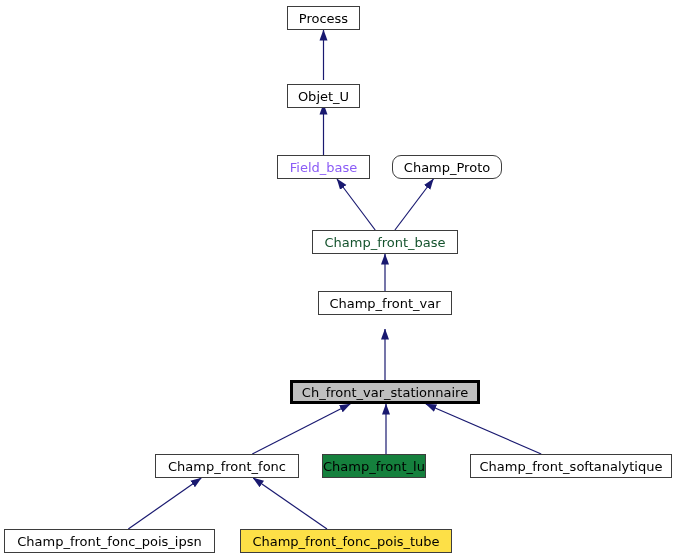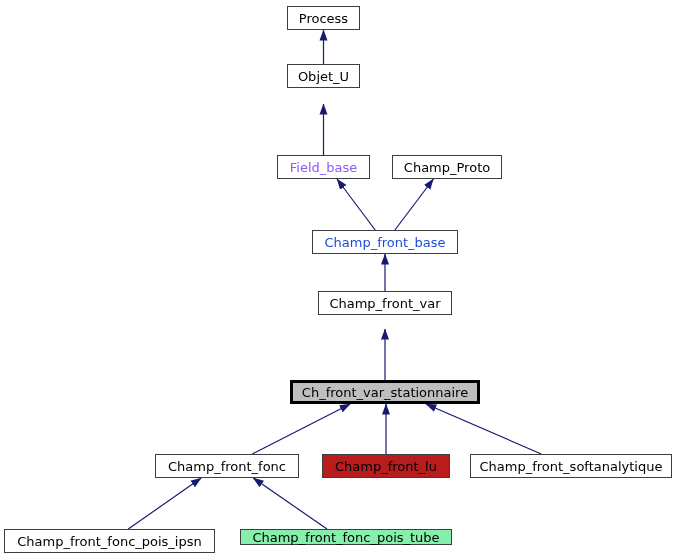--- a/index.html
+++ b/index.html
@@ -57,25 +57,25 @@
       <line x1="385.0" y1="305" x2="385.0" y2="254" stroke="#191970" stroke-width="1.2" marker-end="url(#arrow)"></line>
       <line x1="385.0" y1="380" x2="385.0" y2="329" stroke="#191970" stroke-width="1.2" marker-end="url(#arrow)"></line>
       <line x1="252.3" y1="454" x2="350.2" y2="404" stroke="#191970" stroke-width="1.2" marker-end="url(#arrow)"></line>
       <line x1="386.0" y1="454" x2="386.0" y2="404" stroke="#191970" stroke-width="1.2" marker-end="url(#arrow)"></line>
       <line x1="541.2" y1="454" x2="425.9" y2="404" stroke="#191970" stroke-width="1.2" marker-end="url(#arrow)"></line>
       <line x1="128.3" y1="529" x2="201.2" y2="478" stroke="#191970" stroke-width="1.2" marker-end="url(#arrow)"></line>
       <line x1="327.0" y1="529" x2="253.2" y2="478" stroke="#191970" stroke-width="1.2" marker-end="url(#arrow)"></line>
     </svg>
   <div id="nodes">
       <div class="node" style="left: 287px; top: 6px; width: 73px; height: 24px; background: rgb(255, 255, 255); border-color: rgb(61, 61, 61); color: rgb(0, 0, 0);">Process</div>
-      <div class="node" style="left: 287px; top: 64px; width: 73px; height: 24px; background: rgb(255, 255, 255); border-color: rgb(61, 61, 61); color: rgb(0, 0, 0);">Objet_U</div>
+      <div class="node" style="left: 287px; top: 84px; width: 73px; height: 24px; background: rgb(255, 255, 255); border-color: rgb(61, 61, 61); color: rgb(0, 0, 0);">Objet_U</div>
       <div class="node" style="left: 277px; top: 155px; width: 93px; height: 24px; background: rgb(255, 255, 255); border-color: rgb(61, 61, 61); color: #8b5cf6;">Field_base</div>
-      <div class="node" style="left: 392px; top: 155px; width: 110px; height: 24px; background: rgb(255, 255, 255); border-color: rgb(61, 61, 61); color: rgb(0, 0, 0);">Champ_Proto</div>
-      <div class="node" style="left: 312px; top: 230px; width: 146px; height: 24px; background: rgb(255, 255, 255); border-color: rgb(61, 61, 61); color: #1d4ed8;">Champ_front_base</div>
+      <div class="node" style="left: 392px; top: 155px; width: 110px; height: 24px; background: rgb(255, 255, 255); border-color: rgb(61, 61, 61); color: rgb(0, 0, 0); border-radius: 9px;">Champ_Proto</div>
+      <div class="node" style="left: 312px; top: 230px; width: 146px; height: 24px; background: rgb(255, 255, 255); border-color: rgb(61, 61, 61); color: #14532d;">Champ_front_base</div>
       <div class="node" style="left: 318px; top: 291px; width: 134px; height: 24px; background: rgb(255, 255, 255); border-color: rgb(61, 61, 61); color: rgb(0, 0, 0);">Champ_front_var</div>
       <div class="node selected" style="left: 290px; top: 380px; width: 190px; height: 24px; background: rgb(191, 191, 191); border-color: rgb(0, 0, 0); color: rgb(0, 0, 0);">Ch_front_var_stationnaire</div>
       <div class="node" style="left: 155px; top: 454px; width: 144px; height: 24px; background: rgb(255, 255, 255); border-color: rgb(61, 61, 61); color: rgb(0, 0, 0);">Champ_front_fonc</div>
-      <div class="node" style="left: 322px; top: 454px; width: 128px; height: 24px; background: #b91c1c; border-color: rgb(61, 61, 61); color: rgb(0, 0, 0);">Champ_front_lu</div>
+      <div class="node" style="left: 322px; top: 454px; width: 104px; height: 24px; background: #15803d; border-color: rgb(61, 61, 61); color: rgb(0, 0, 0);">Champ_front_lu</div>
       <div class="node" style="left: 470px; top: 454px; width: 202px; height: 24px; background: rgb(255, 255, 255); border-color: rgb(61, 61, 61); color: rgb(0, 0, 0); text-align: center;">Champ_front_softanalytique</div>
       <div class="node" style="left: 4px; top: 529px; width: 211px; height: 24px; background: rgb(255, 255, 255); border-color: rgb(61, 61, 61); color: rgb(0, 0, 0);">Champ_front_fonc_pois_ipsn</div>
-      <div class="node" style="left: 240px; top: 529px; width: 212px; height: 16px; background: #86efac; border-color: rgb(61, 61, 61); color: rgb(0, 0, 0);">Champ_front_fonc_pois_tube</div>
+      <div class="node" style="left: 240px; top: 529px; width: 212px; height: 24px; background: #fde047; border-color: rgb(61, 61, 61); color: rgb(0, 0, 0);">Champ_front_fonc_pois_tube</div>
     </div>
 </div>
 
 </body></html>

